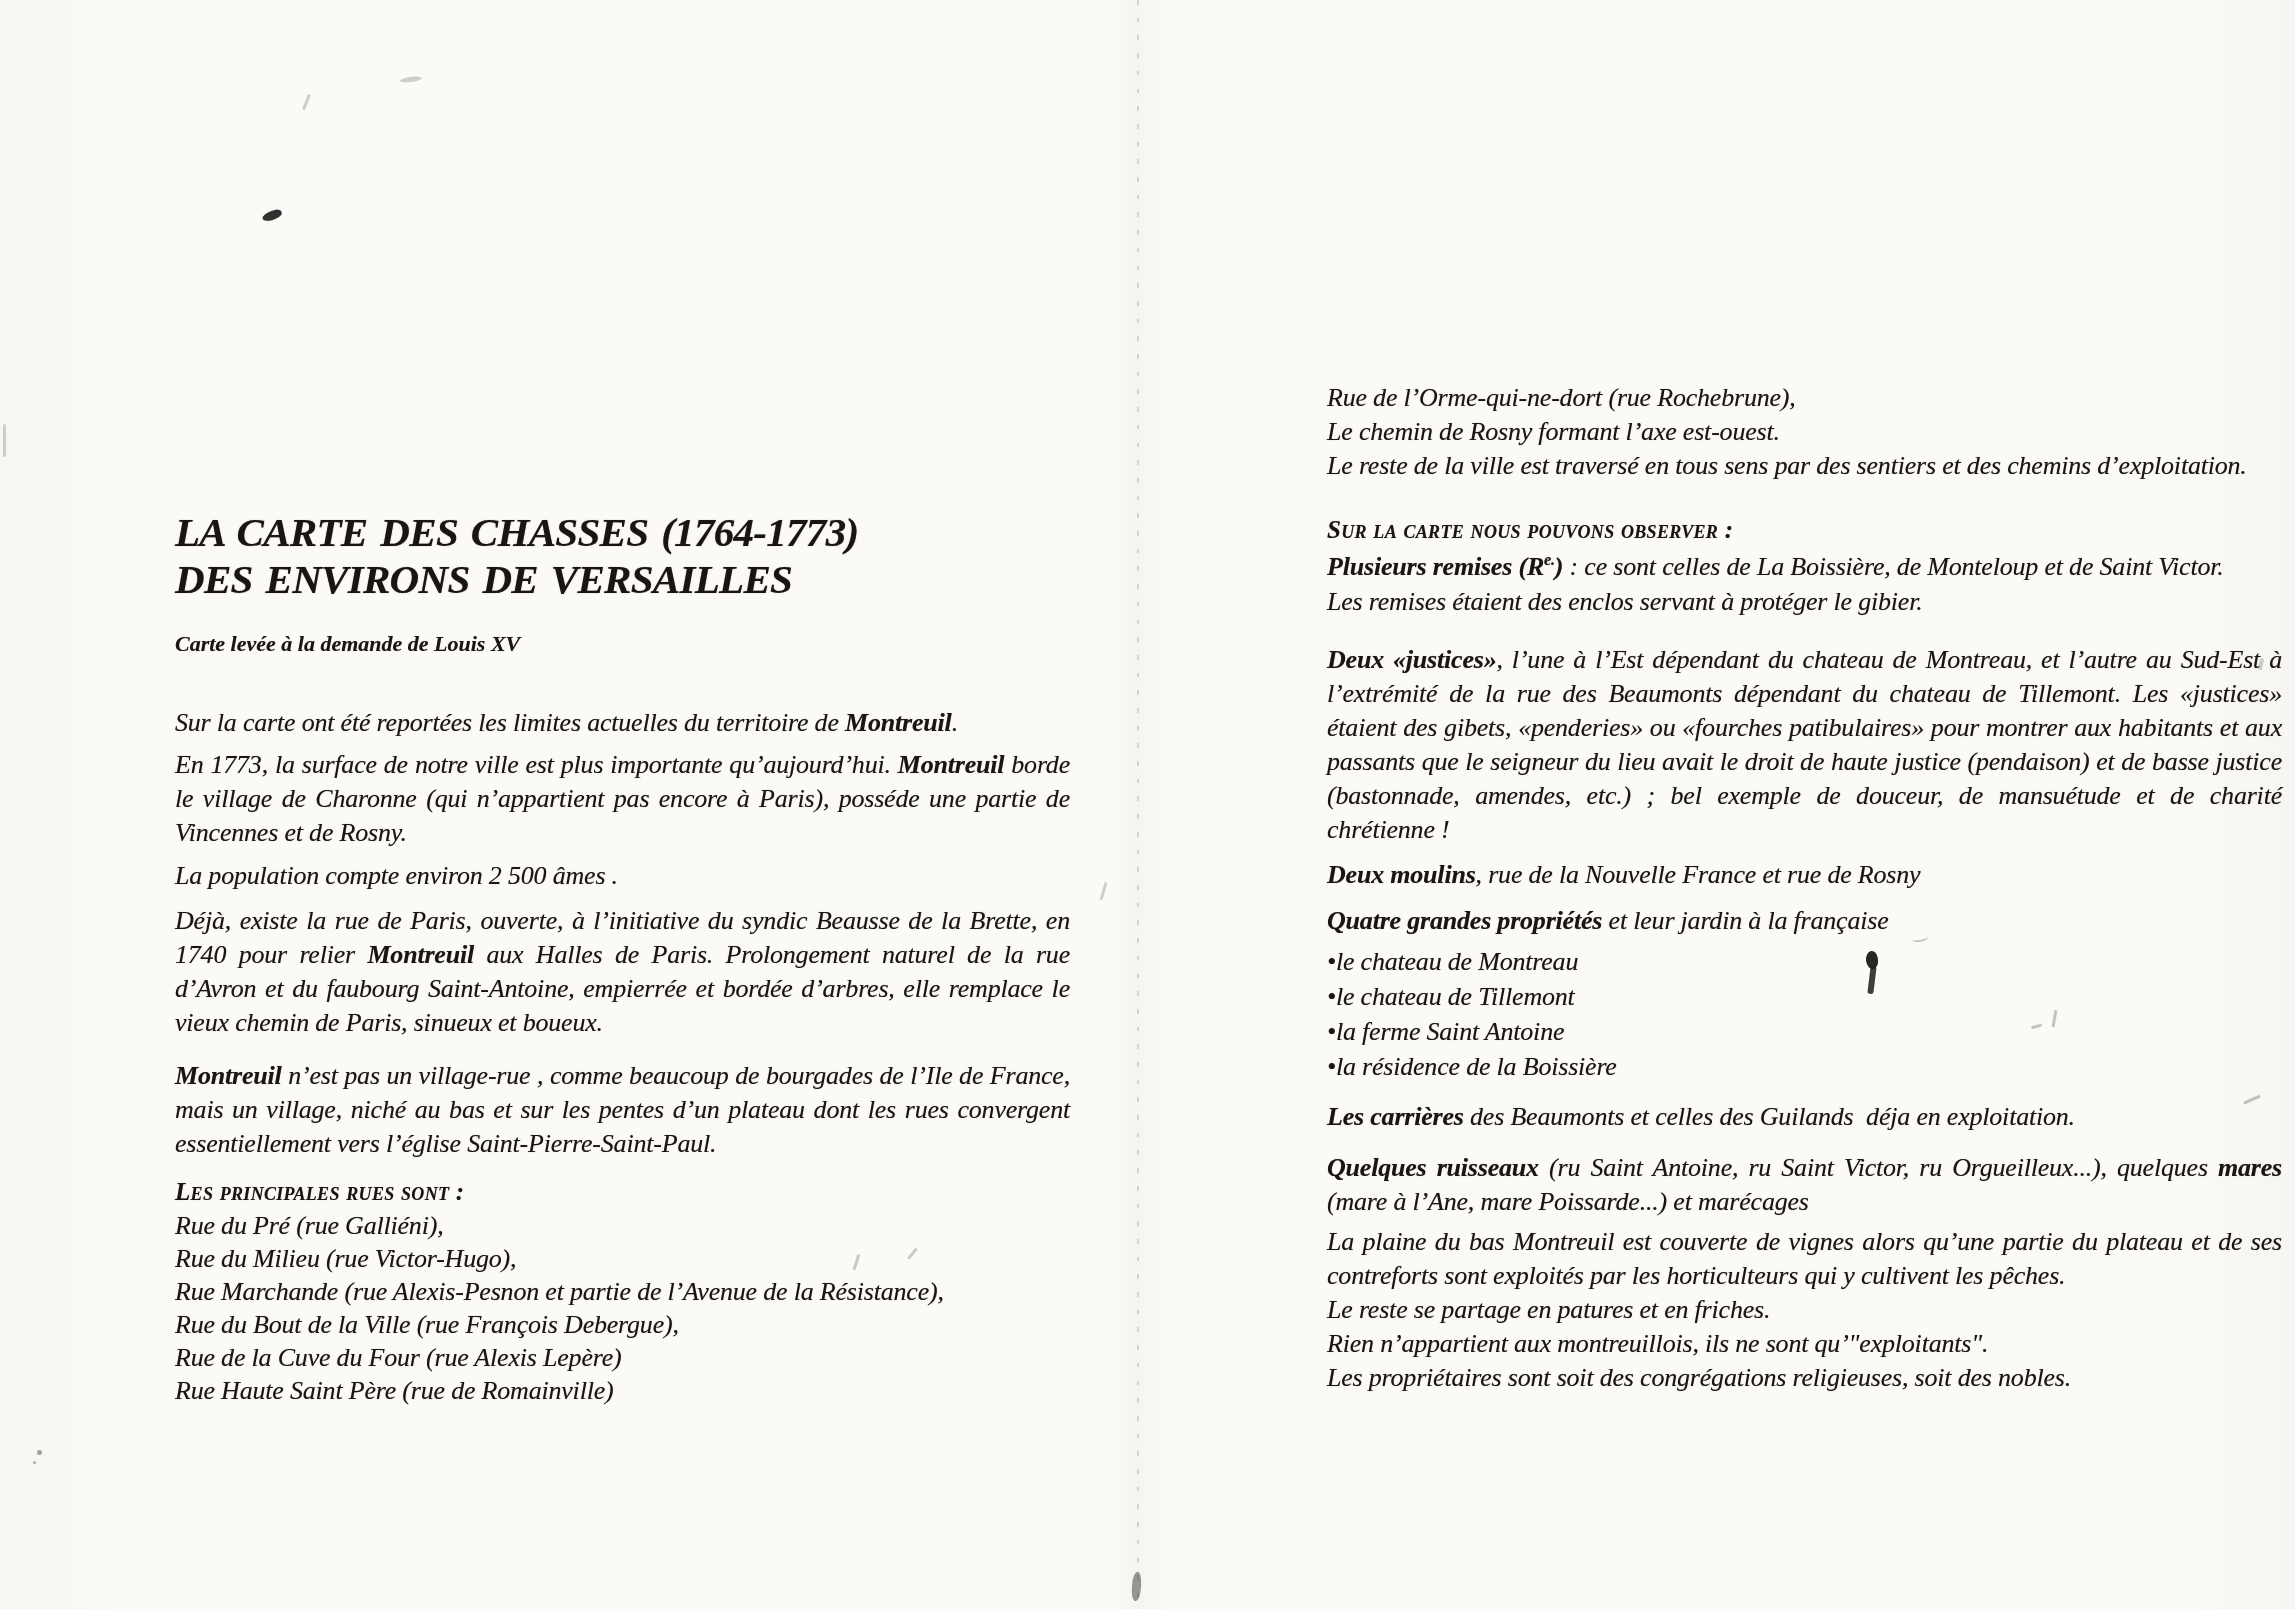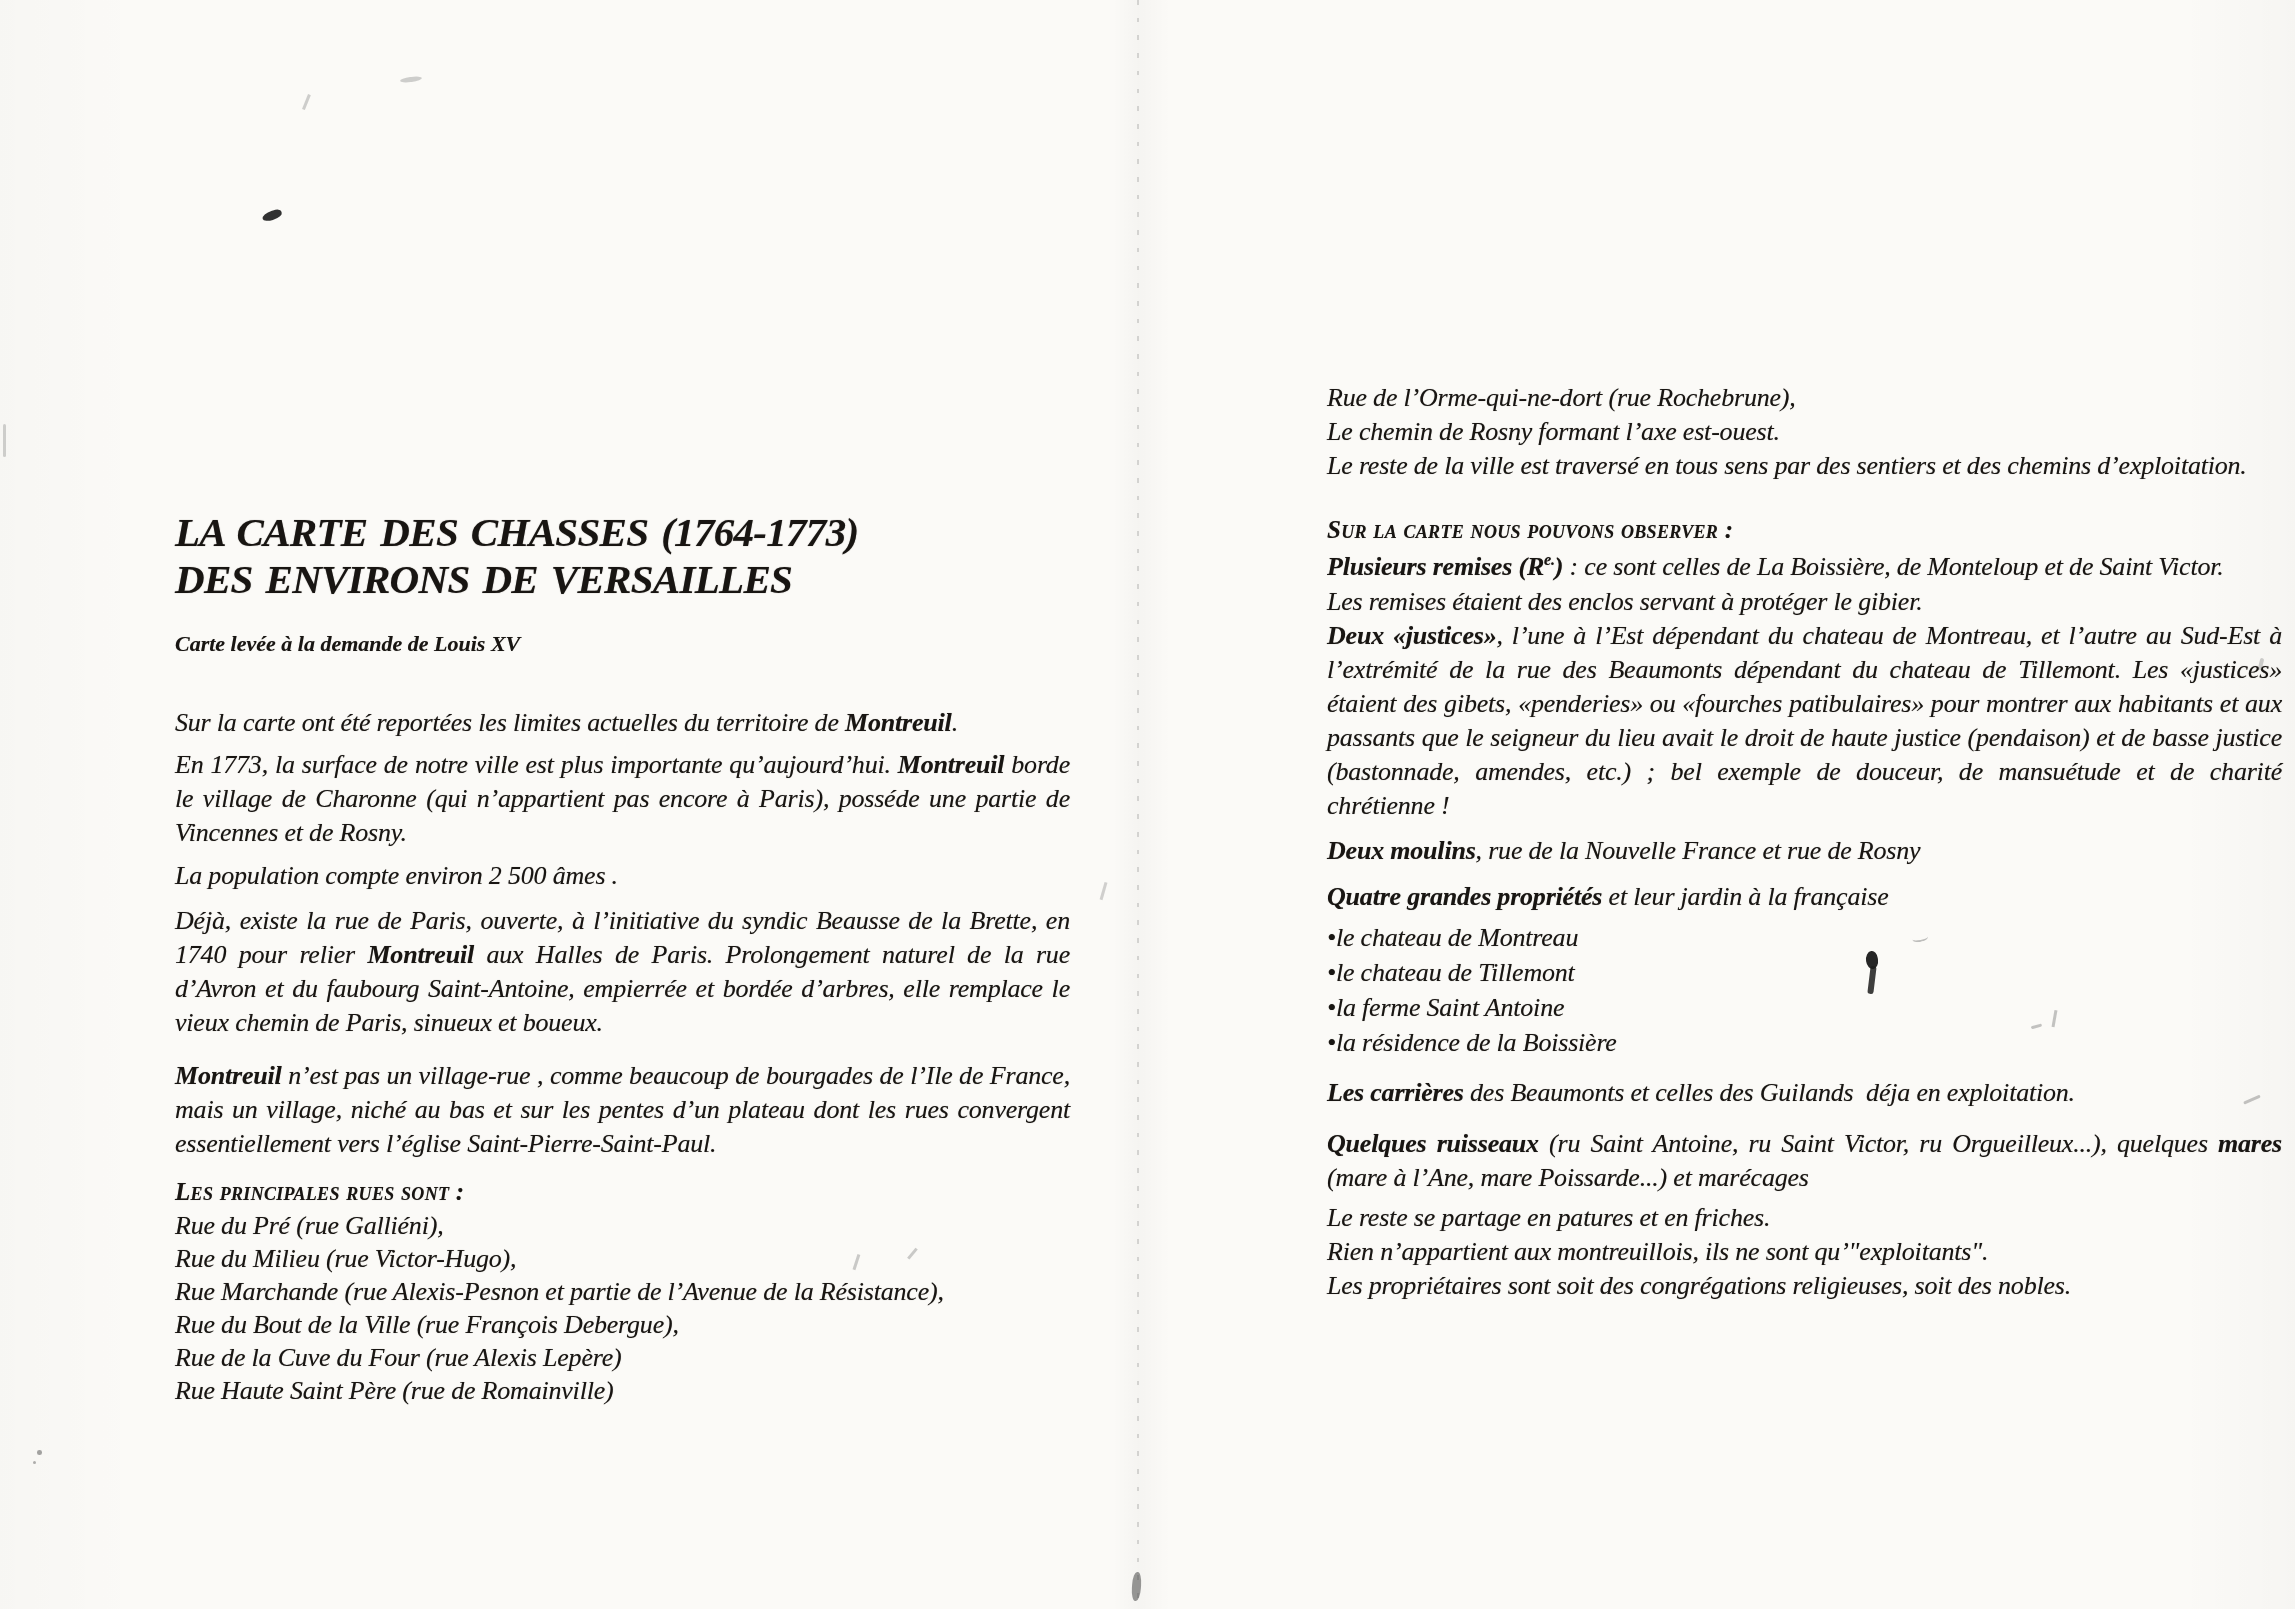--- a/index.html
+++ b/index.html
@@ -43,21 +43,21 @@
   .p3 { margin-top:9.2px; }
   .p4 { margin-top:10.5px; }
   .p5 { margin-top:19.6px; }
   .rues-heading { margin-top:14.4px; }
   .rues { margin-top:2.6px; }
   .rues > div { line-height:33px; }
 
   .r-heading { margin-top:31px; }
   .r-remises { margin-top:5.2px; }
   .r-remises-note { margin-top:1.3px; }
-  .r-justices { margin-top:0; }
+  .r-justices { margin-top:24px; }
   .r-moulins { margin-top:10.5px; }
   .r-prop { margin-top:11.8px; }
   .r-bullets { margin-top:6.5px; }
   .r-bullets > div { line-height:35px; }
   .r-carrieres { margin-top:15.7px; }
   .r-ruisseaux { margin-top:17px; }
   .r-plaine { margin-top:6.5px; }
 
   .artifact { position:absolute; }
   .fold-line {
@@ -125,20 +125,21 @@
       <div>•le chateau de Tillemont</div>
       <div>•la ferme Saint Antoine</div>
       <div>•la résidence de la Boissière</div>
     </div>
 
     <div class="txt r-carrieres"><span class="b">Les carrières</span><span> des Beaumonts et celles des Guilands&nbsp; déja en exploitation.</span></div>
 
     <div class="txt just r-ruisseaux"><span class="b">Quelques ruisseaux</span><span> (ru Saint Antoine, ru Saint Victor, ru Orgueilleux...), quelques </span><span class="b">mares</span><span> (mare à l’Ane, mare Poissarde...) et marécages</span></div>
 
     <div class="txt just r-plaine">
+      <div class="just">La plaine du bas Montreuil est couverte de vignes alors qu’une partie du plateau et de ses contreforts sont exploités par les horticulteurs qui y cultivent les pêches.</div>
       <div>Le reste se partage en patures et en friches.</div>
       <div>Rien n’appartient aux montreuillois, ils ne sont qu’"exploitants".</div>
       <div>Les propriétaires sont soit des congrégations religieuses, soit des nobles.</div>
     </div>
   </div>
 
   <div>
     <div class="artifact fold-line"></div>
     <div class="artifact" style="left:1132px; top:1572px; width:9.2px; height:29px; background:rgba(70,70,70,.55); border-radius:45%; transform:rotate(4deg);"></div>
     <div class="artifact" style="left:1866px; top:951px; width:12.4px; height:18.3px; background:#141414; border-radius:55% 45% 50% 50%; transform:rotate(-8deg); opacity:.92;"></div>

